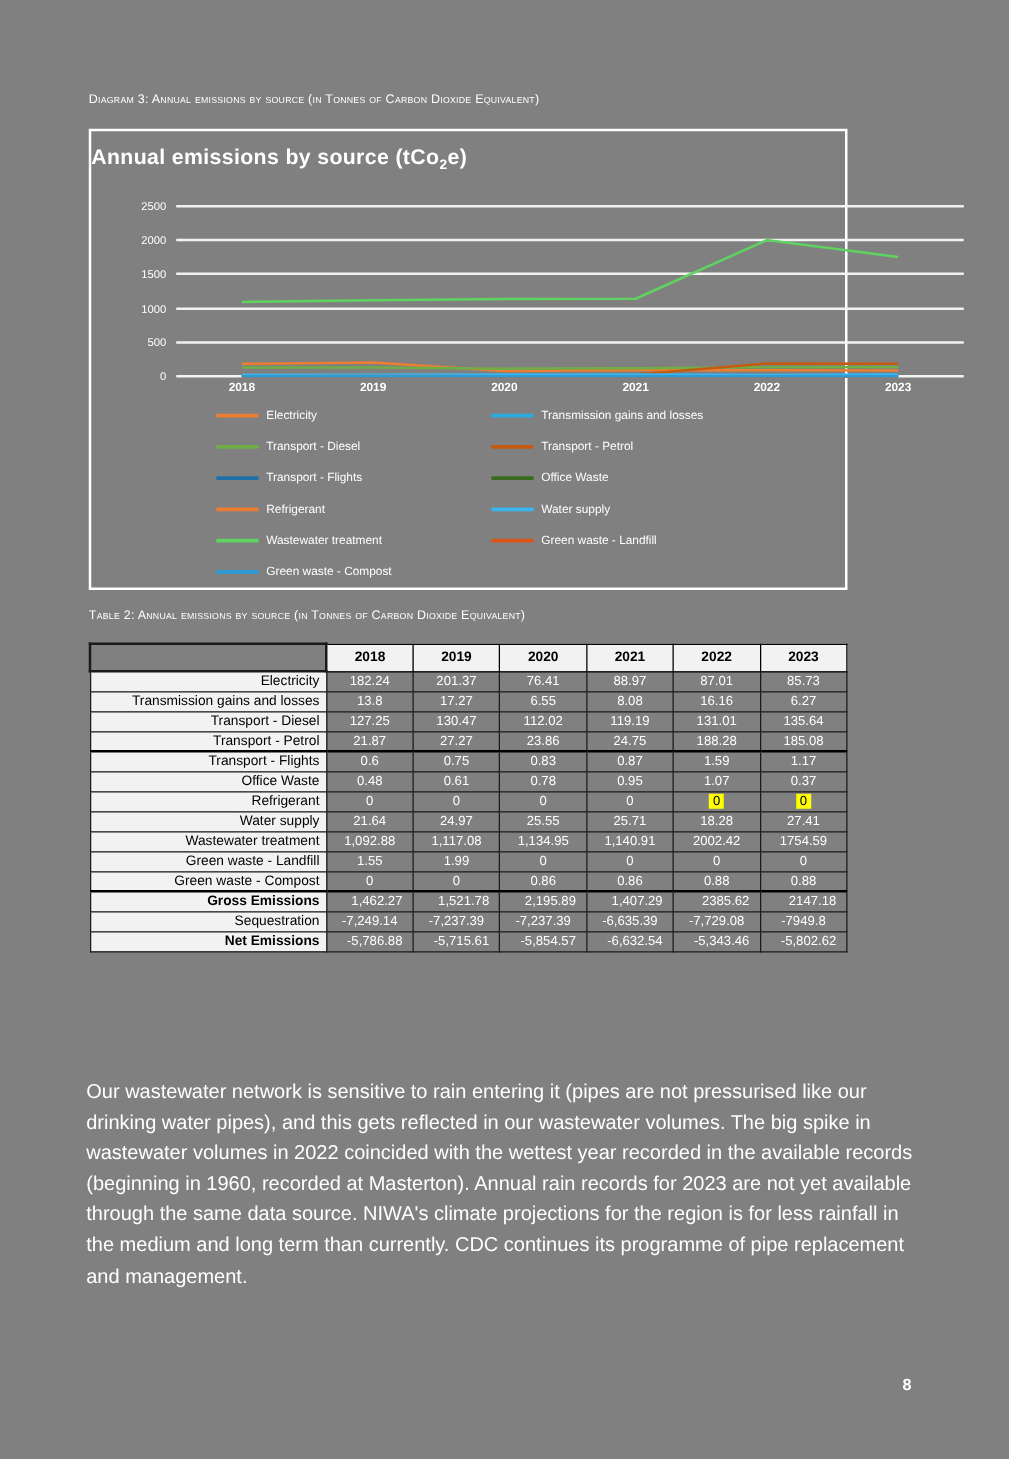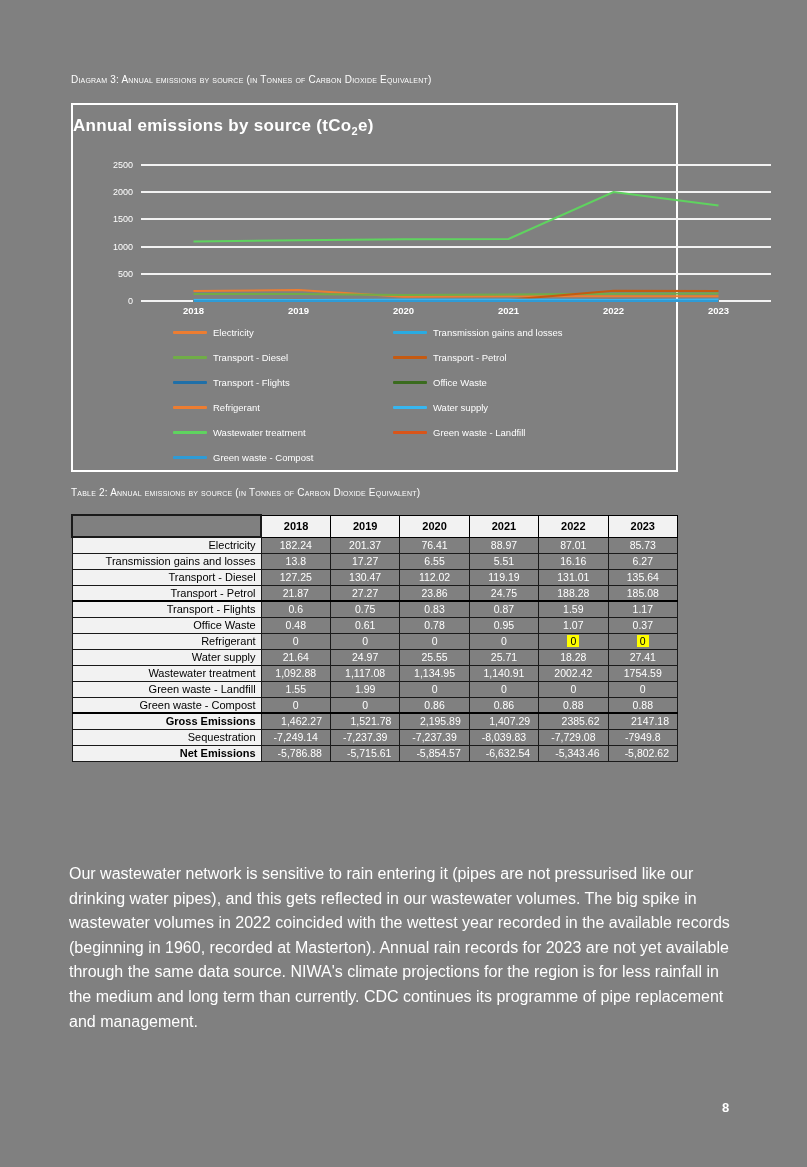--- a/index.html
+++ b/index.html
@@ -253,21 +253,21 @@
           <td class="num">76.41</td>
           <td class="num">88.97</td>
           <td class="num">87.01</td>
           <td class="num">85.73</td>
         </tr>
         <tr>
           <td class="rowlabel">Transmission gains and losses</td>
           <td class="num">13.8</td>
           <td class="num">17.27</td>
           <td class="num">6.55</td>
-          <td class="num">5.51</td>
+          <td class="num">8.08</td>
           <td class="num">16.16</td>
           <td class="num">6.27</td>
         </tr>
         <tr>
           <td class="rowlabel">Transport - Diesel</td>
           <td class="num">127.25</td>
           <td class="num">130.47</td>
           <td class="num">112.02</td>
           <td class="num">119.19</td>
           <td class="num">131.01</td>
@@ -352,21 +352,21 @@
           <td class="num right">2,195.89</td>
           <td class="num right">1,407.29</td>
           <td class="num right">2385.62</td>
           <td class="num right">2147.18</td>
         </tr>
         <tr>
           <td class="rowlabel">Sequestration</td>
           <td class="num">-7,249.14</td>
           <td class="num">-7,237.39</td>
           <td class="num">-7,237.39</td>
-          <td class="num">-8,039.83</td>
+          <td class="num">-6,635.39</td>
           <td class="num">-7,729.08</td>
           <td class="num">-7949.8</td>
         </tr>
         <tr class="total">
           <td class="rowlabel">Net Emissions</td>
           <td class="num right">-5,786.88</td>
           <td class="num right">-5,715.61</td>
           <td class="num right">-5,854.57</td>
           <td class="num right">-6,632.54</td>
           <td class="num right">-5,343.46</td>

